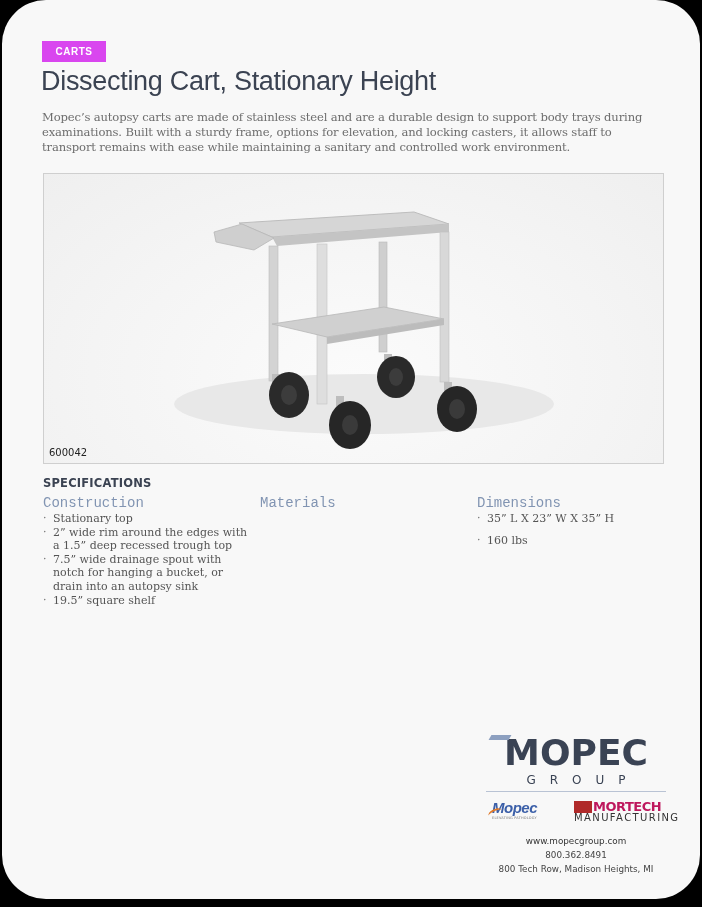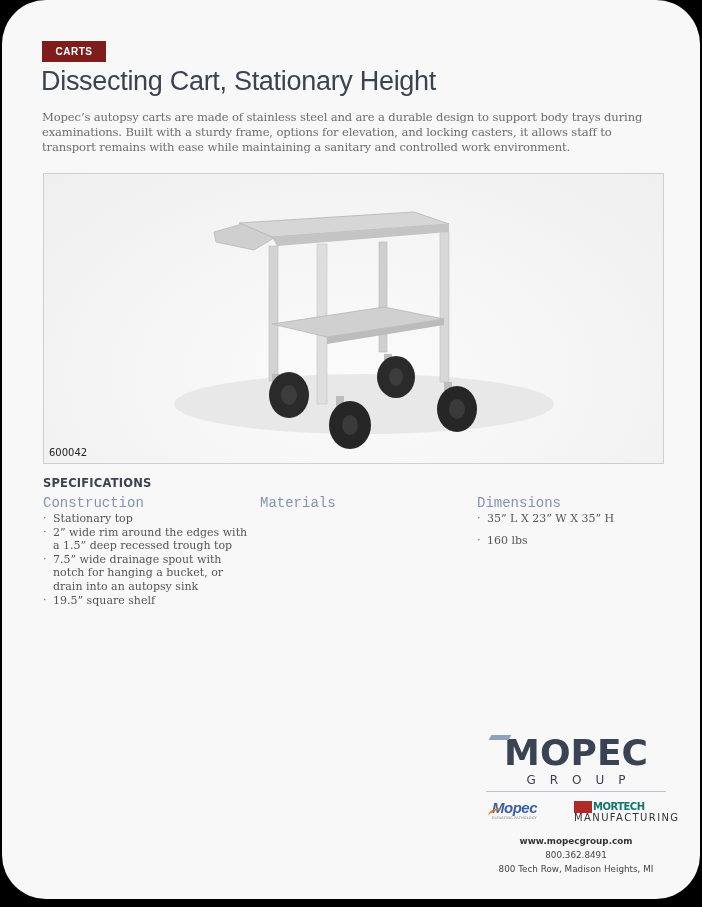--- a/index.html
+++ b/index.html
@@ -6,21 +6,21 @@
   body {
     width: 702px; height: 907px; background: #000; position: relative; overflow: hidden;
     font-family: "DejaVu Serif", serif;
   }
   .page {
     position: absolute; left: 2px; top: 0; width: 698px; height: 899px;
     background: #f8f8f8; border-radius: 44px; overflow: hidden;
   }
   .badge {
     position: absolute; left: 40px; top: 41px; width: 64px; height: 21px;
-    background: #7f1d1d; color: #fff;
+    background: #d946ef; color: #fff;
     font-family: "Liberation Sans", sans-serif; font-weight: bold; font-size: 10px;
     letter-spacing: 0.5px; display: flex; align-items: center; justify-content: center;
   }
   .title {
     position: absolute; left: 39px; top: 66px; margin: 0;
     font-family: "Liberation Sans", sans-serif; font-weight: normal; font-size: 27px;
     color: #3b4352; letter-spacing: -0.3px; white-space: nowrap;
   }
   .intro {
     position: absolute; left: 40px; top: 110px; width: 620px; margin: 0;
@@ -83,30 +83,30 @@
     position: absolute; left: -4px; top: 9px; width: 14px; height: 6px;
     border-top: 2px solid #e07a2a; border-radius: 50% 50% 0 0; transform: rotate(-25deg);
   }
   .mopec-small .tag {
     font-family: "DejaVu Sans", sans-serif; font-size: 3.5px; color: #777; letter-spacing: 0.2px;
   }
   .mortech { position: absolute; left: 88px; top: 0; }
   .mortech .row { display: flex; align-items: center; }
   .mortech .sq { width: 18px; height: 12px; background: #b02a2a; margin-right: 1px; }
   .mortech .w {
-    font-family: "DejaVu Sans", sans-serif; font-weight: bold; font-size: 10px;
-    color: #0f766e; letter-spacing: -0.5px; line-height: 13px;
+    font-family: "DejaVu Sans", sans-serif; font-weight: bold; font-size: 13px;
+    color: #be185d; letter-spacing: -0.5px; line-height: 13px;
   }
   .mortech .m {
     font-family: "DejaVu Sans", sans-serif; font-size: 10px; color: #333;
     letter-spacing: 1.4px; line-height: 9px;
   }
   .contact { margin-top: 4px; text-align: center; }
   .contact div { font-family: "DejaVu Sans", sans-serif; font-size: 8.8px; color: #444; line-height: 14px; }
-  .contact .web { font-weight: bold; color: #333; }
+  .contact .web { font-weight: normal; color: #333; }
 </style>
 </head>
 <body>
 
 <div class="page">
 
   <div class="badge">CARTS</div>
 
   <h1 class="title">Dissecting Cart, Stationary Height</h1>
 

